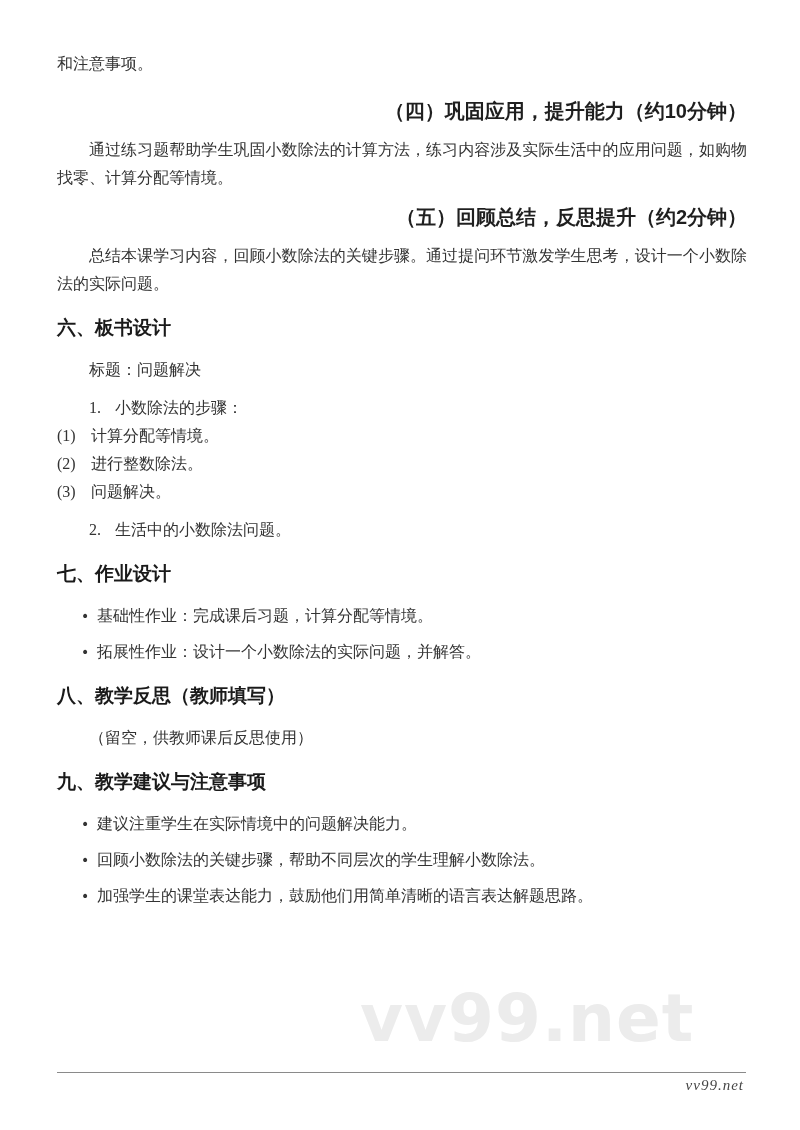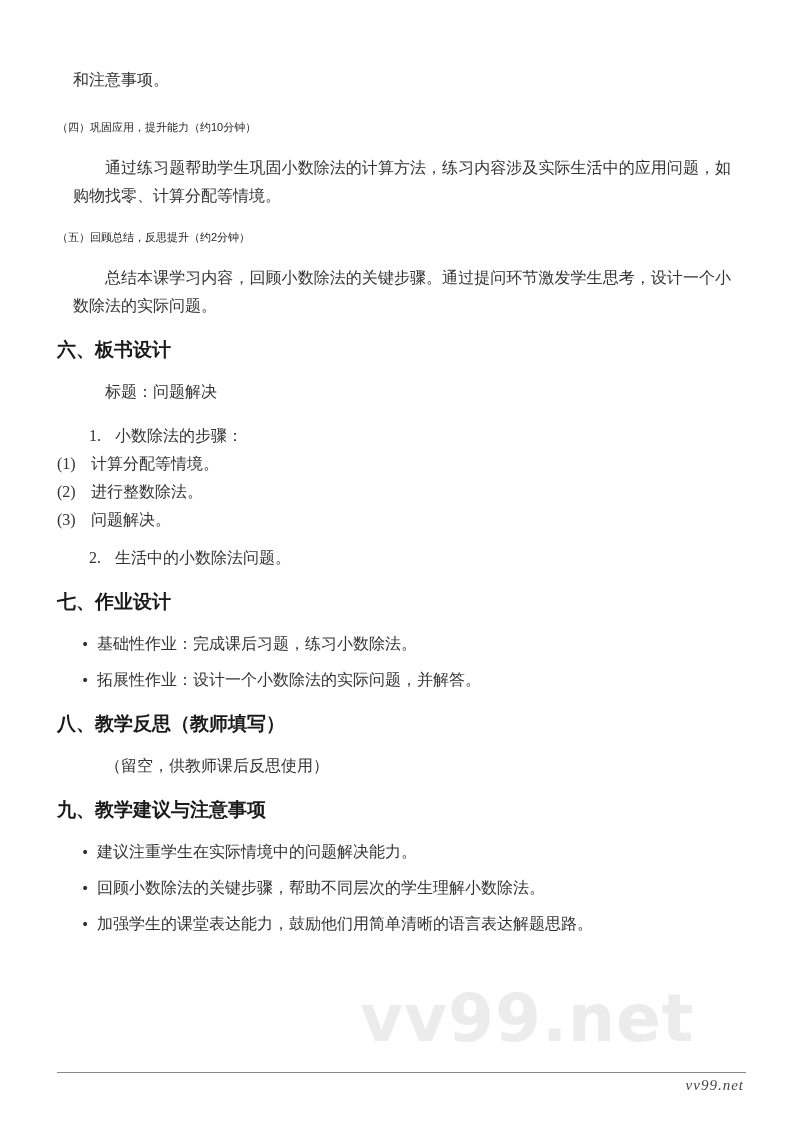--- a/index.html
+++ b/index.html
@@ -18,32 +18,33 @@
   }
   .content {
     position: absolute;
     left: 57px;
     top: 50px;
     width: 690px;
   }
   p.body {
     font-size: 16px;
     line-height: 28px;
-    margin: 16px;
+    margin: 0;
     text-align: justify;
     color: #333333;
   }
   p.indent { text-indent: 2em; }
   .subhead {
     font-family: "Liberation Sans", "DejaVu Sans", sans-serif;
-    font-size: 11px;
-    font-weight: normal;
+    font-size: 20px;
+    font-weight: bold;
     color: #1f1f1f;
     line-height: 22px;
     margin: 22px 0 14px 0;
+    text-align: right;
   }
   .bighead {
     font-family: "Liberation Sans", "DejaVu Sans", sans-serif;
     font-size: 19px;
     font-weight: bold;
     color: #1a1a1a;
     line-height: 24px;
     margin: 18px 0 16px 0;
   }
   .mt-sub { margin-top: 14px; }
@@ -145,21 +146,21 @@
       <span class="marker">(3)</span>
       <span>问题解决。</span>
     </div>
     <div class="olrow lvl1">
       <span class="marker">2.</span>
       <span>生活中的小数除法问题。</span>
     </div>
 
     <div class="bighead">七、作业设计</div>
     <ul class="bullets">
-      <li><span class="dot"></span><span>基础性作业：完成课后习题，练习小数除法。</span></li>
+      <li><span class="dot"></span><span>基础性作业：完成课后习题，计算分配等情境。</span></li>
       <li><span class="dot"></span><span>拓展性作业：设计一个小数除法的实际问题，并解答。</span></li>
     </ul>
 
     <div class="bighead">八、教学反思（教师填写）</div>
     <p class="body indent">（留空，供教师课后反思使用）</p>
 
     <div class="bighead">九、教学建议与注意事项</div>
     <ul class="bullets">
       <li><span class="dot"></span><span>建议注重学生在实际情境中的问题解决能力。</span></li>
       <li><span class="dot"></span><span>回顾小数除法的关键步骤，帮助不同层次的学生理解小数除法。</span></li>

